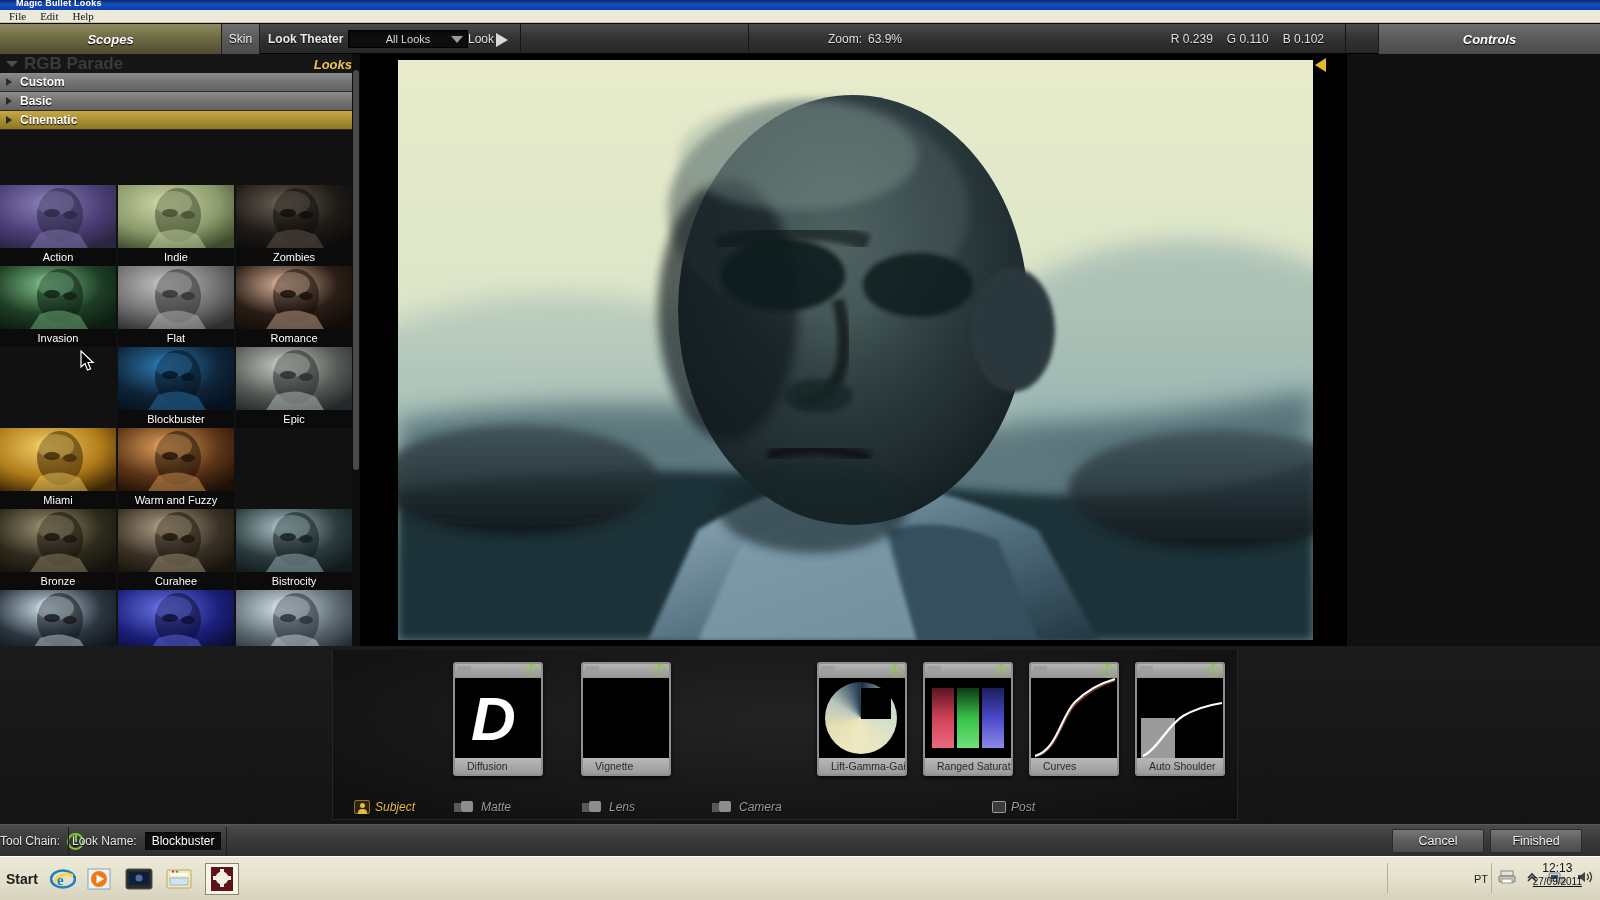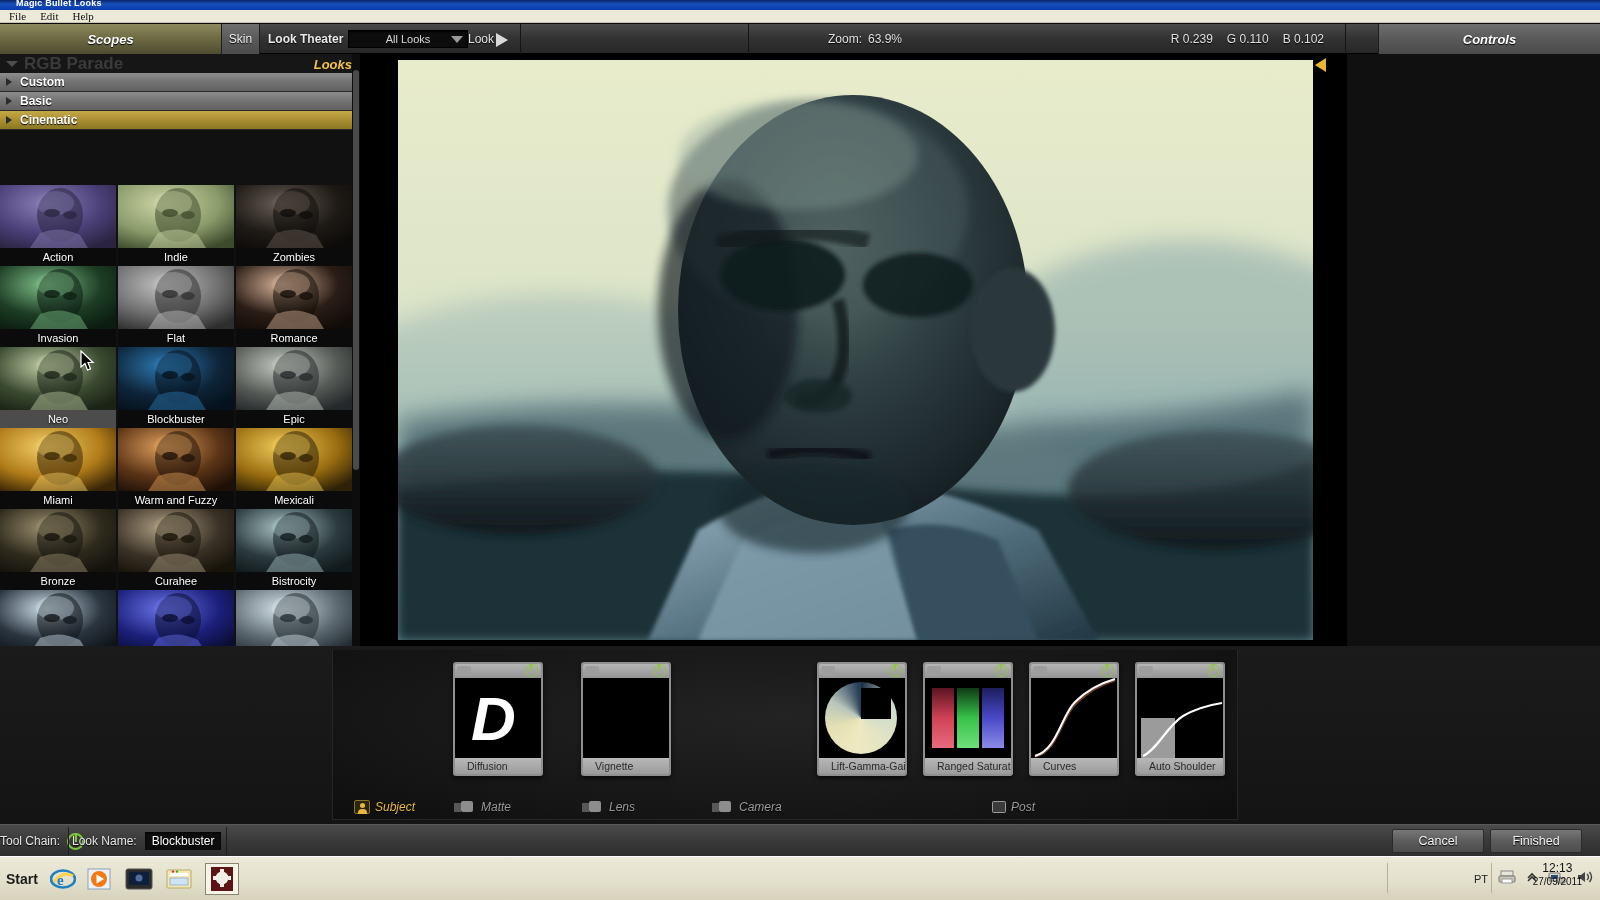--- a/index.html
+++ b/index.html
@@ -353,21 +353,21 @@
   .tray{
     position:absolute; right:0; top:4px; height:36px;
     display:flex; align-items:center; gap:10px; padding:0 6px 0 10px;
   }
   .tray-div{ position:absolute; top:6px; width:1px; height:30px; background:#b4b09a; }
   .tray-txt{ font-size:11px; color:#222; }
   .clock{
     position:absolute; right:18px; top:5px; text-align:center; line-height:13px;
   }
   .clock .t{ font-size:12px; color:#111; }
-  .clock .d{ font-size:10px; color:#111; }
+  .clock .d{ font-size:10px; color:#111;text-decoration:underline; }
   .cursor{
     position:absolute; z-index:50; width:0;height:0;
   }
 </style>
 </head>
 <body>
 
 <div id="app">
 
   <div class="os-titlebar">
@@ -536,38 +536,20 @@
                 <ellipse cx="60" cy="30" rx="23" ry="27" fill="#120c08" opacity="0.55"></ellipse>
                 <ellipse cx="55" cy="18" rx="19" ry="12" fill="#d8b398" opacity="0.35"></ellipse>
                 <path d="M30,63 L40,48 Q60,40 80,50 L88,63 Z" fill="#d8b398" opacity="0.45"></path>
                 <ellipse cx="52" cy="28" rx="8" ry="4" fill="#120c08" opacity="0.8"></ellipse>
                 <ellipse cx="70" cy="30" rx="7" ry="4" fill="#120c08" opacity="0.7"></ellipse>
               </svg></div>
             <div class="cap">Romance</div>
           </div>
         </div>
         <div class="thumb-row">
-          <div class="thumb hover" style="left: 0px;">
-            <div class="img"><svg width="116" height="63" viewBox="0 0 116 63">
-                <defs>
-                  <radialGradient id="g2_0" cx="40%" cy="30%" r="80%">
-                    <stop offset="0%" stop-color="#c2cfa6"></stop>
-                    <stop offset="60%" stop-color="#3a4a30"></stop>
-                    <stop offset="100%" stop-color="#1a2315"></stop>
-                  </radialGradient>
-                </defs>
-                <rect width="116" height="63" fill="url(#g2_0)"></rect>
-                <ellipse cx="60" cy="30" rx="23" ry="27" fill="#1a2315" opacity="0.55"></ellipse>
-                <ellipse cx="55" cy="18" rx="19" ry="12" fill="#c2cfa6" opacity="0.35"></ellipse>
-                <path d="M30,63 L40,48 Q60,40 80,50 L88,63 Z" fill="#c2cfa6" opacity="0.45"></path>
-                <ellipse cx="52" cy="28" rx="8" ry="4" fill="#1a2315" opacity="0.8"></ellipse>
-                <ellipse cx="70" cy="30" rx="7" ry="4" fill="#1a2315" opacity="0.7"></ellipse>
-              </svg></div>
-            <div class="cap">Neo</div>
-          </div>
           <div class="thumb" style="left: 118px;">
             <div class="img"><svg width="116" height="63" viewBox="0 0 116 63">
                 <defs>
                   <radialGradient id="g2_1" cx="40%" cy="30%" r="80%">
                     <stop offset="0%" stop-color="#2d7ab4"></stop>
                     <stop offset="60%" stop-color="#0e2438"></stop>
                     <stop offset="100%" stop-color="#05111c"></stop>
                   </radialGradient>
                 </defs>
                 <rect width="116" height="63" fill="url(#g2_1)"></rect>
@@ -627,38 +609,20 @@
                   </radialGradient>
                 </defs>
                 <rect width="116" height="63" fill="url(#g3_1)"></rect>
                 <ellipse cx="60" cy="30" rx="23" ry="27" fill="#1e1007" opacity="0.55"></ellipse>
                 <ellipse cx="55" cy="18" rx="19" ry="12" fill="#e0a15c" opacity="0.35"></ellipse>
                 <path d="M30,63 L40,48 Q60,40 80,50 L88,63 Z" fill="#e0a15c" opacity="0.45"></path>
                 <ellipse cx="52" cy="28" rx="8" ry="4" fill="#1e1007" opacity="0.8"></ellipse>
                 <ellipse cx="70" cy="30" rx="7" ry="4" fill="#1e1007" opacity="0.7"></ellipse>
               </svg></div>
             <div class="cap">Warm and Fuzzy</div>
-          </div>
-          <div class="thumb" style="left: 236px;">
-            <div class="img"><svg width="116" height="63" viewBox="0 0 116 63">
-                <defs>
-                  <radialGradient id="g3_2" cx="40%" cy="30%" r="80%">
-                    <stop offset="0%" stop-color="#f0cc5a"></stop>
-                    <stop offset="60%" stop-color="#9a6d10"></stop>
-                    <stop offset="100%" stop-color="#2e2105"></stop>
-                  </radialGradient>
-                </defs>
-                <rect width="116" height="63" fill="url(#g3_2)"></rect>
-                <ellipse cx="60" cy="30" rx="23" ry="27" fill="#2e2105" opacity="0.55"></ellipse>
-                <ellipse cx="55" cy="18" rx="19" ry="12" fill="#f0cc5a" opacity="0.35"></ellipse>
-                <path d="M30,63 L40,48 Q60,40 80,50 L88,63 Z" fill="#f0cc5a" opacity="0.45"></path>
-                <ellipse cx="52" cy="28" rx="8" ry="4" fill="#2e2105" opacity="0.8"></ellipse>
-                <ellipse cx="70" cy="30" rx="7" ry="4" fill="#2e2105" opacity="0.7"></ellipse>
-              </svg></div>
-            <div class="cap">Mexicali</div>
           </div>
         </div>
         <div class="thumb-row">
           <div class="thumb" style="left: 0px;">
             <div class="img"><svg width="116" height="63" viewBox="0 0 116 63">
                 <defs>
                   <radialGradient id="g4_0" cx="40%" cy="30%" r="80%">
                     <stop offset="0%" stop-color="#9d9070"></stop>
                     <stop offset="60%" stop-color="#2e2a1c"></stop>
                     <stop offset="100%" stop-color="#14120c"></stop>

